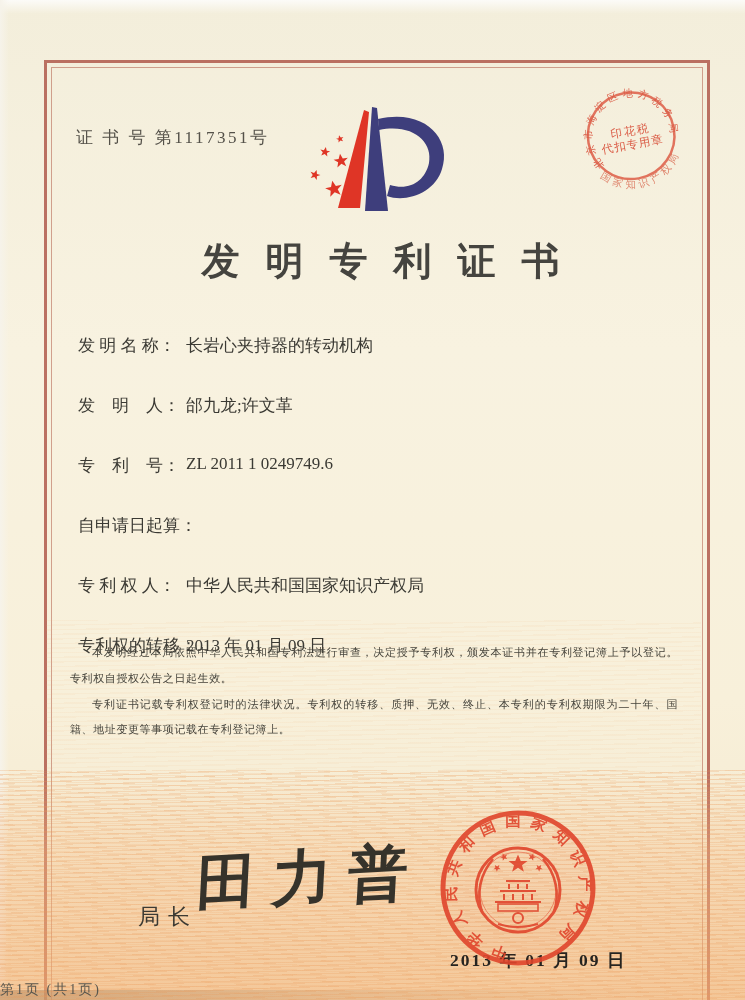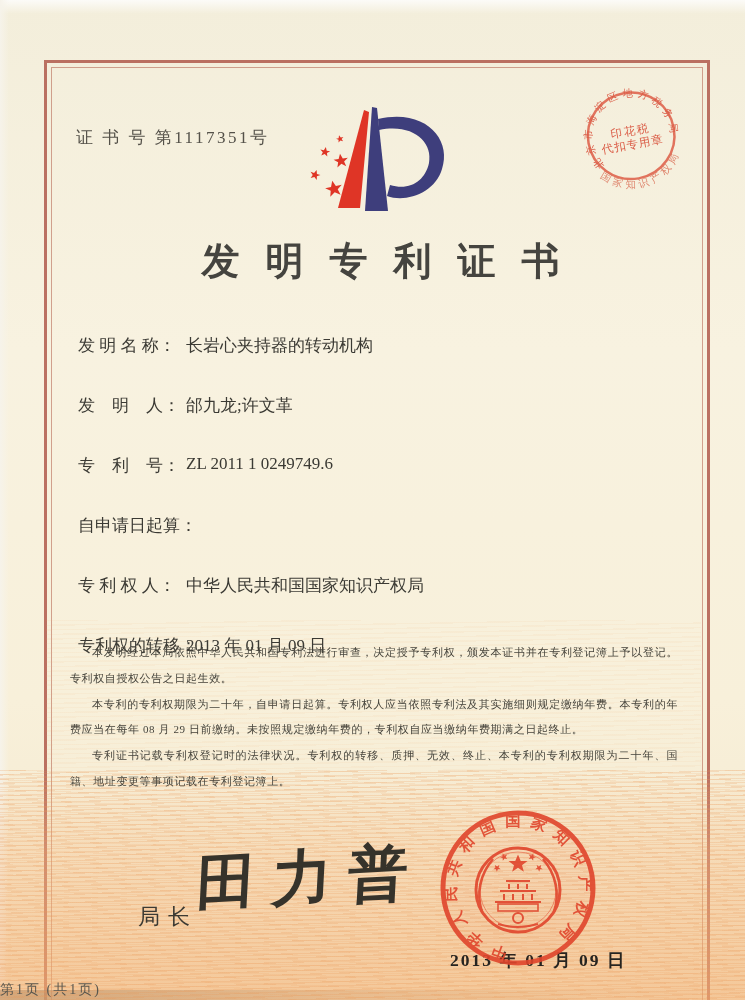--- a/index.html
+++ b/index.html
@@ -115,21 +115,20 @@
       <span class="val">中华人民共和国国家知识产权局</span>
     </div>
     <div class="field">
       <span class="lbl">专利权的转移：</span>
       <span class="val">2013 年 01 月 09 日</span>
     </div>
   </div>
 
   <div class="paras">
     <p>本发明经过本局依照中华人民共和国专利法进行审查，决定授予专利权，颁发本证书并在专利登记簿上予以登记。专利权自授权公告之日起生效。</p>
-    <p>本专利的专利权期限为二十年，自申请日起算。专利权人应当依照专利法及其实施细则规定缴纳年费。本专利的年费应当在每年 08 月 29 日前缴纳。未按照规定缴纳年费的，专利权自应当缴纳年费期满之日起终止。</p>
     <p>专利证书记载专利权登记时的法律状况。专利权的转移、质押、无效、终止、本专利的专利权期限为二十年、国籍、地址变更等事项记载在专利登记簿上。</p>
   </div>
 
   <div class="sig-title">局长</div>
   <div class="sig-name">田力普</div>
 
   <div class="issue-date">2013 年 01 月 09 日</div>
 
   <svg class="sipo-seal" viewBox="-82 -82 164 164">
     <defs>

